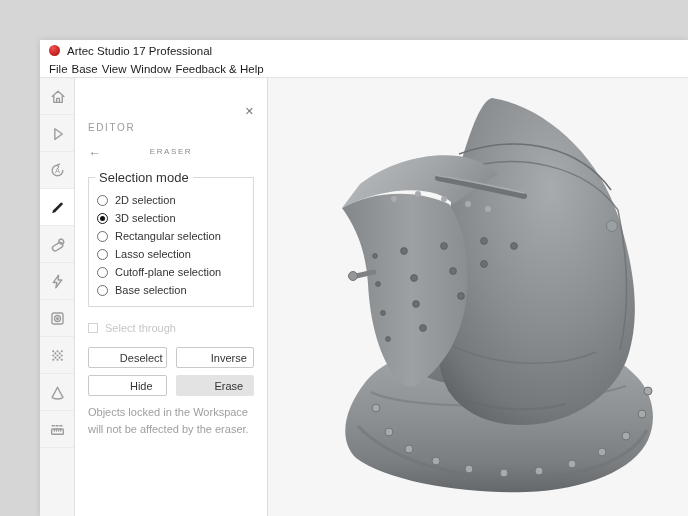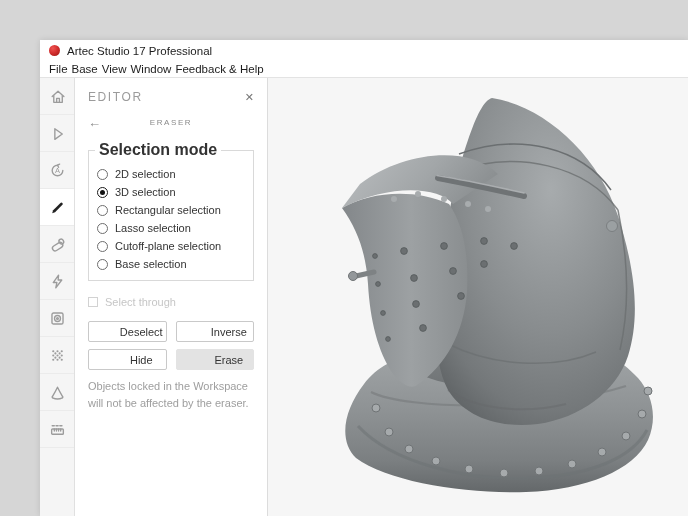--- a/index.html
+++ b/index.html
@@ -25,28 +25,28 @@
   .side-cell.active { background:#ffffff; }
   .side-cell svg { width:17px; height:17px; stroke:#9c9c9c; fill:none; stroke-width:1.3;
                    stroke-linecap:round; stroke-linejoin:round; }
   .side-cell.active svg { stroke:#222; }
   .side-cell svg .fillpart { fill:#9c9c9c; stroke:none; }
   .side-cell.active svg .fillpart { fill:#222; }
   
   .panel { width:193px; flex:0 0 auto; background:#fff; border-right:1px solid #dcdcdc;
            padding:12px 13px 0 13px; font-size:11px; color:#333; }
   .panel-head { display:flex; justify-content:space-between; align-items:center; }
-  .panel-label { font-size:12px; letter-spacing:1.6px; color:#9b9b9b; }
+  .panel-label { font-size:10px; letter-spacing:1.6px; color:#9b9b9b;margin-top:32px; }
   .close-btn { color:#777; font-size:11px; cursor:pointer; line-height:1; }
   .tool-head { display:flex; align-items:center; margin-top:12px; }
   .back-btn { color:#8a8a8a; font-size:13px; cursor:pointer; line-height:1; width:20px; }
   .tool-label { flex:1; text-align:center; font-size:8px; letter-spacing:1.6px; color:#8a8a8a;
                 margin-right:20px; }
   fieldset { margin-top:12px; border:1px solid #d9d9d9; padding:8px 8px 10px 8px; }
-  legend { font-size:16px; color:#333; padding:0 4px; margin-left:-2px;font-weight:bold; }
+  legend { font-size:13px; color:#333; padding:0 4px; margin-left:-2px; }
   .radio-row { display:flex; align-items:center; margin-top:6px; cursor:pointer; }
   .radio-row:first-of-type { margin-top:1px; }
   .radio { width:11px; height:11px; border:1px solid #6e6e6e; border-radius:50%; margin-right:7px;
            flex:0 0 auto; position:relative; background:#fff; }
   .radio.checked { border-color:#1a1a1a; }
   .radio.checked::after { content:""; position:absolute; left:2px; top:2px; width:5px; height:5px;
                           border-radius:50%; background:#111; }
   .check-row { display:flex; align-items:center; margin-top:15px; color:#c6c6c6; }
   .checkbox { width:10px; height:10px; border:1px solid #d2d2d2; margin-right:7px; background:#fff; }
   .btn-grid { display:grid; grid-template-columns:1fr 1fr; column-gap:9px; row-gap:7px; margin-top:13px; }

